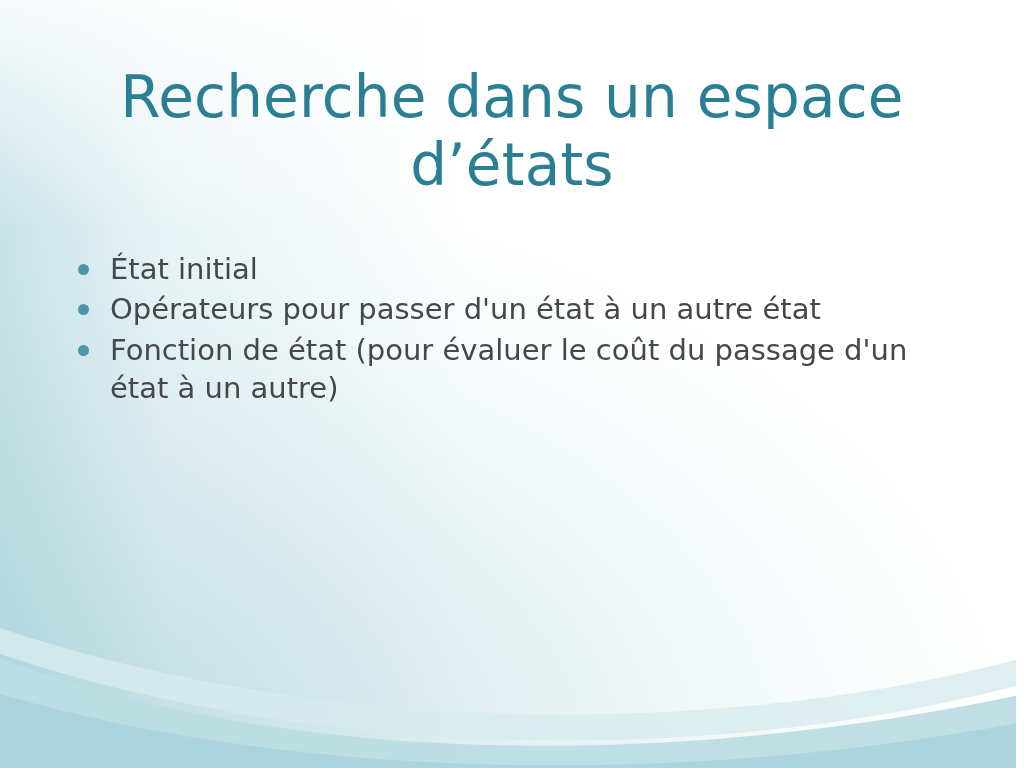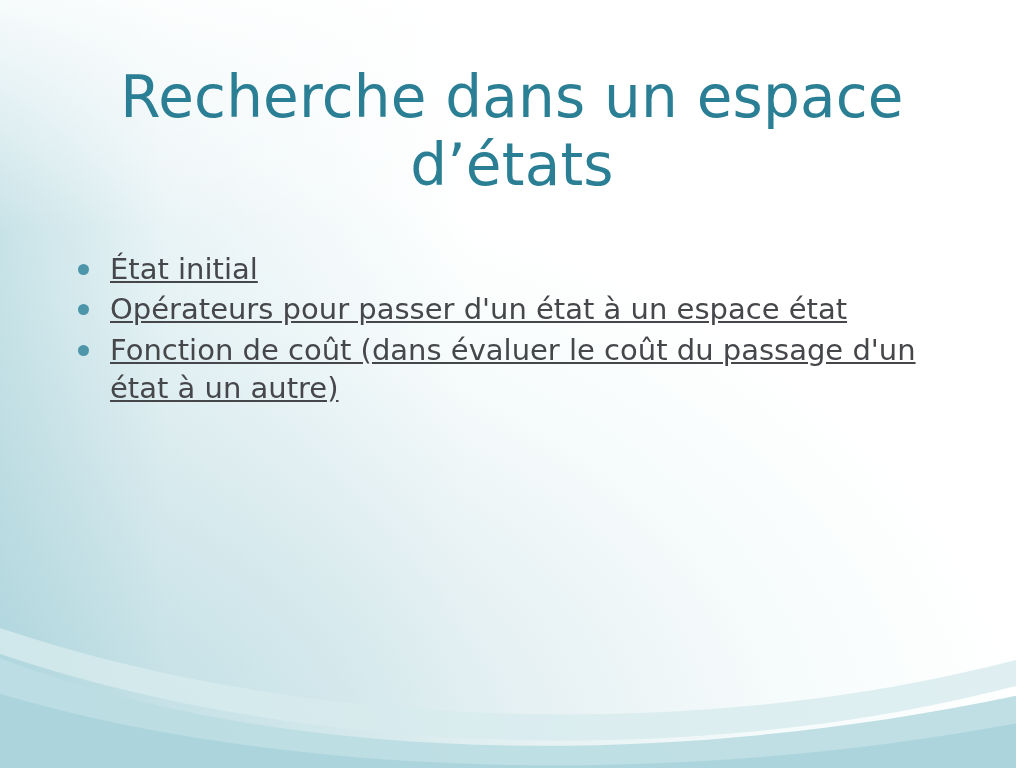--- a/index.html
+++ b/index.html
@@ -74,21 +74,20 @@
     margin: 0;
     padding: 0;
     color: #46474a;
     font-size: 29px;
     line-height: 1.32;
   }
   .body-list li {
     position: relative;
     padding-left: 48px;
     margin-bottom: 2px;
-    text-decoration: underline;
   }
   .bullet-dot {
     position: absolute;
     left: 16px;
     top: 14px;
     width: 11px;
     height: 11px;
     border-radius: 50%;
     background: #4d95a8;
   }
@@ -112,20 +111,20 @@
 
   <h1 class="title">Recherche dans un espace d’états</h1>
 
   <ul class="body-list">
     <li>
       <span class="bullet-dot"></span>
       <span class="li-text">État initial</span>
     </li>
     <li>
       <span class="bullet-dot"></span>
-      <span class="li-text">Opérateurs pour passer d'un état à un espace état</span>
+      <span class="li-text">Opérateurs pour passer d'un état à un autre état</span>
     </li>
     <li>
       <span class="bullet-dot"></span>
-      <span class="li-text">Fonction de coût (dans évaluer le coût du passage d'un état à un autre)</span>
+      <span class="li-text">Fonction de état (pour évaluer le coût du passage d'un état à un autre)</span>
     </li>
   </ul>
 </div>
 
 </body></html>

